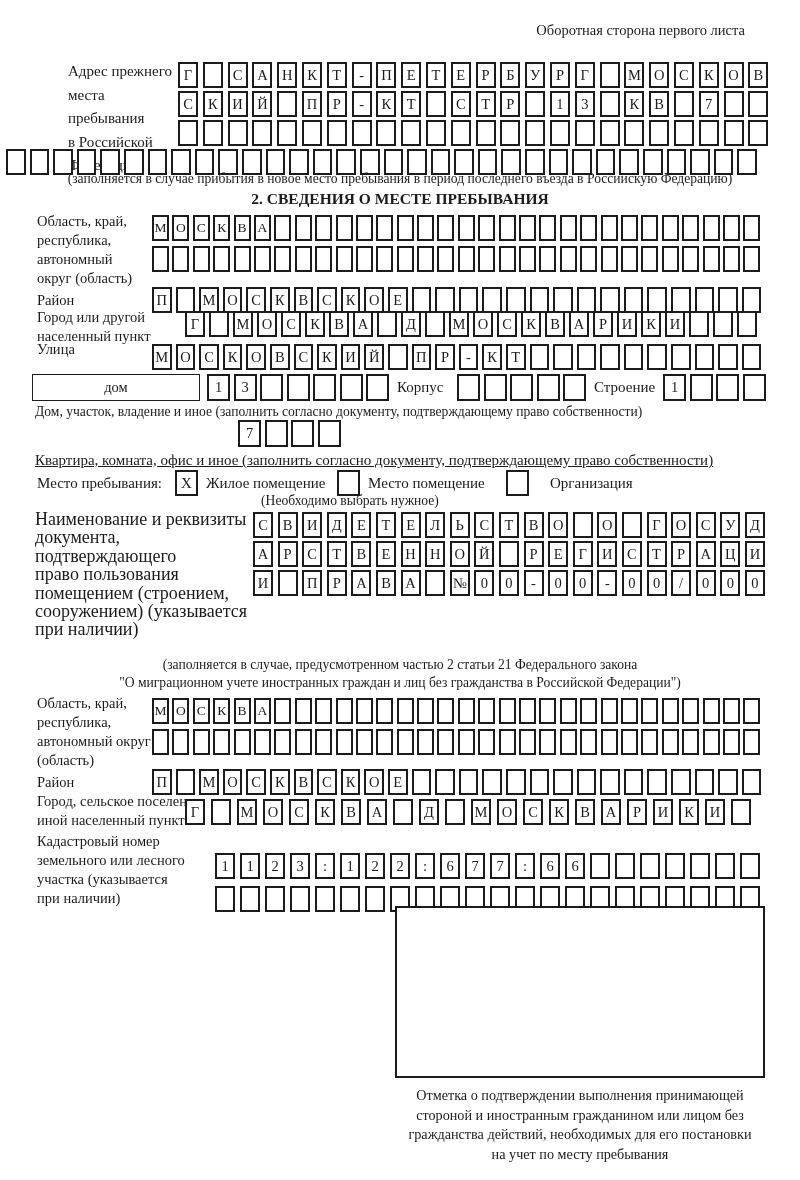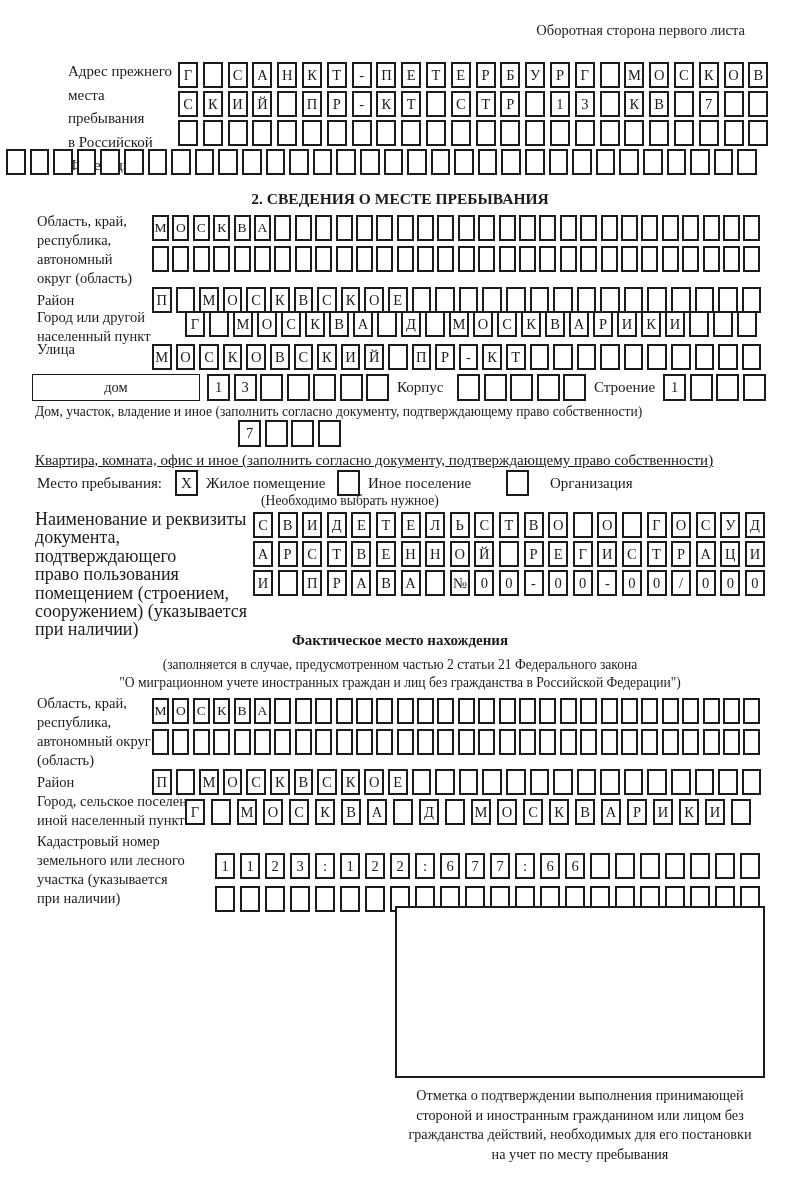--- a/index.html
+++ b/index.html
@@ -156,20 +156,21 @@
       <span class="cell"></span>
       <span class="cell"></span>
       <span class="cell"></span>
       <span class="cell"></span>
       <span class="cell"></span>
       <span class="cell"></span>
       <span class="cell"></span>
       <span class="cell"></span>
       <span class="cell"></span>
     </div>
+  <div class="abs note" style="top:171px;">(заполняется в случае прибытия в новое место пребывания в период последнего въезда в Российскую Федерацию)</div>
 
   <div class="abs title" style="top:190px;">2. СВЕДЕНИЯ О МЕСТЕ ПРЕБЫВАНИЯ</div>
 
   <div class="abs lbl ml" style="left:37px;top:212px;width:115px;">Область, край,
 республика,
 автономный
 округ (область)</div>
   <div class="abs cellrow c30" style="left:152px;top:215px;">
       <span class="cell">М</span>
       <span class="cell">О</span>
@@ -356,21 +357,21 @@
       <span class="cell"></span>
       <span class="cell"></span>
       <span class="cell"></span>
     </div>
   <div class="abs" style="left:35px;top:452px;font-size:15px;text-decoration:underline;">Квартира, комната, офис и иное (заполнить согласно документу, подтверждающему право собственности)</div>
 
   <div class="abs inline-lbl" style="left:37px;top:470px;">Место пребывания:</div>
   <div class="abs checkbox" style="left:175px;top:470px;">X</div>
   <div class="abs inline-lbl" style="left:206px;top:470px;">Жилое помещение</div>
   <div class="abs checkbox" style="left:337px;top:470px;"></div>
-  <div class="abs inline-lbl" style="left:368px;top:470px;">Иное поселение</div>
+  <div class="abs inline-lbl" style="left:368px;top:470px;">Место помещение</div>
   <div class="abs checkbox" style="left:506px;top:470px;"></div>
   <div class="abs inline-lbl" style="left:550px;top:470px;">Организация</div>
   <div class="abs" style="left:0;top:493px;width:700px;text-align:center;font-size:13.6px;">(Необходимо выбрать нужное)</div>
 
   <div class="abs ml" style="left:35px;top:510px;width:215px;font-size:18px;line-height:18.4px;">Наименование и реквизиты
 документа, подтверждающего
 право пользования
 помещением (строением,
 сооружением) (указывается
 при наличии)</div>
@@ -437,21 +438,20 @@
       <span class="cell">0</span>
       <span class="cell">-</span>
       <span class="cell">0</span>
       <span class="cell">0</span>
       <span class="cell">/</span>
       <span class="cell">0</span>
       <span class="cell">0</span>
       <span class="cell">0</span>
     </div>
 
-  <div class="abs title" style="top:632px;font-size:15px;">Фактическое место нахождения</div>
   <div class="abs note" style="top:657px;">(заполняется в случае, предусмотренном частью 2 статьи 21 Федерального закона</div>
   <div class="abs note" style="top:675px;">"О миграционном учете иностранных граждан и лиц без гражданства в Российской Федерации")</div>
 
   <div class="abs lbl ml" style="left:37px;top:694px;width:130px;">Область, край,
 республика,
 автономный округ
 (область)</div>
   <div class="abs cellrow c30" style="left:152px;top:698px;">
       <span class="cell">М</span>
       <span class="cell">О</span>

